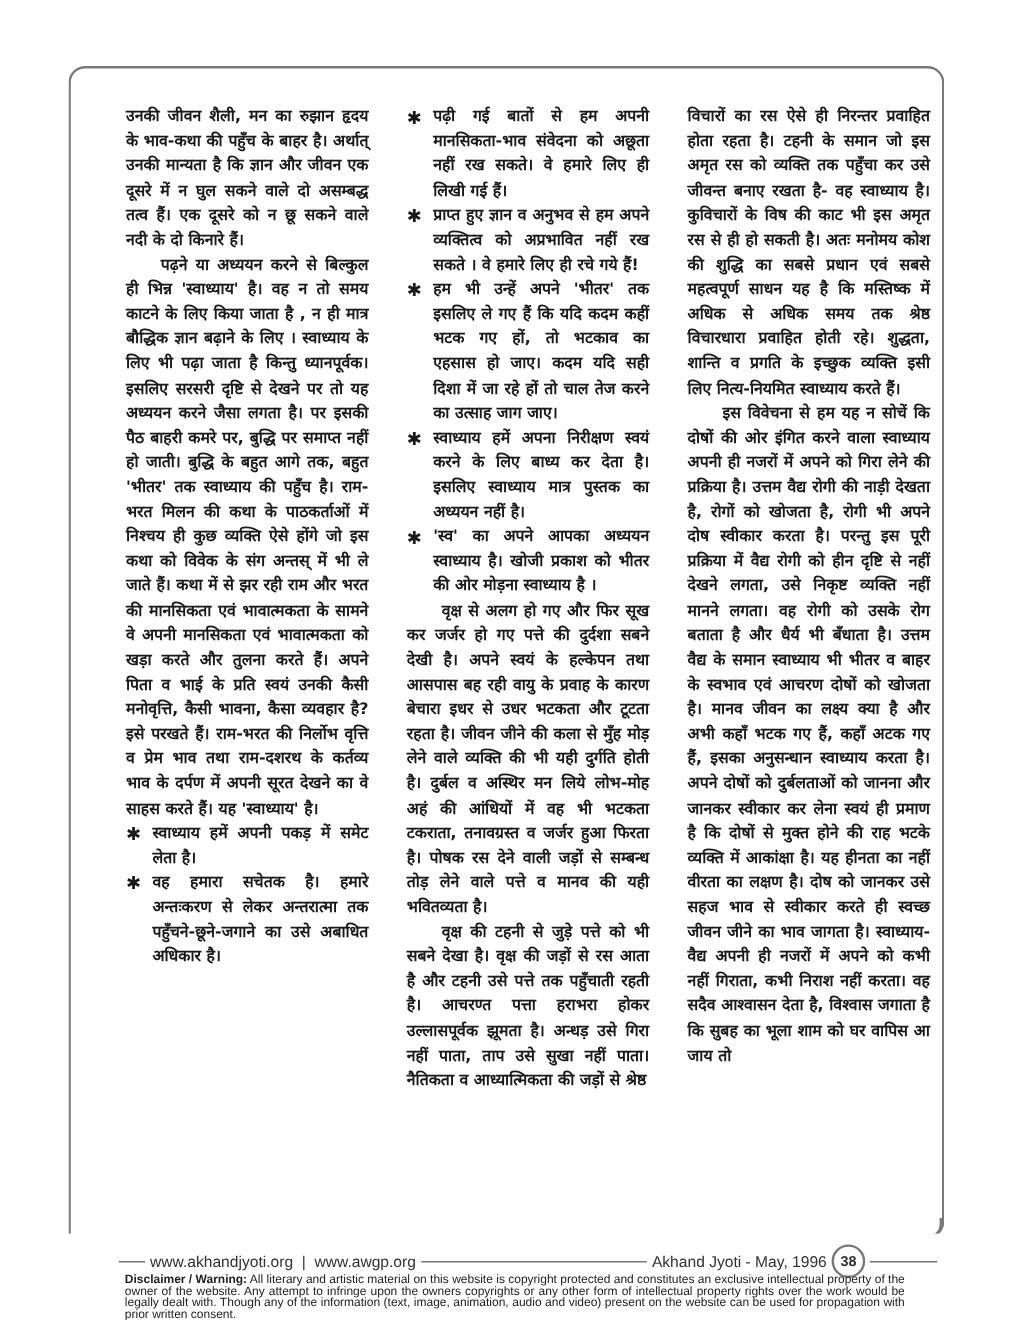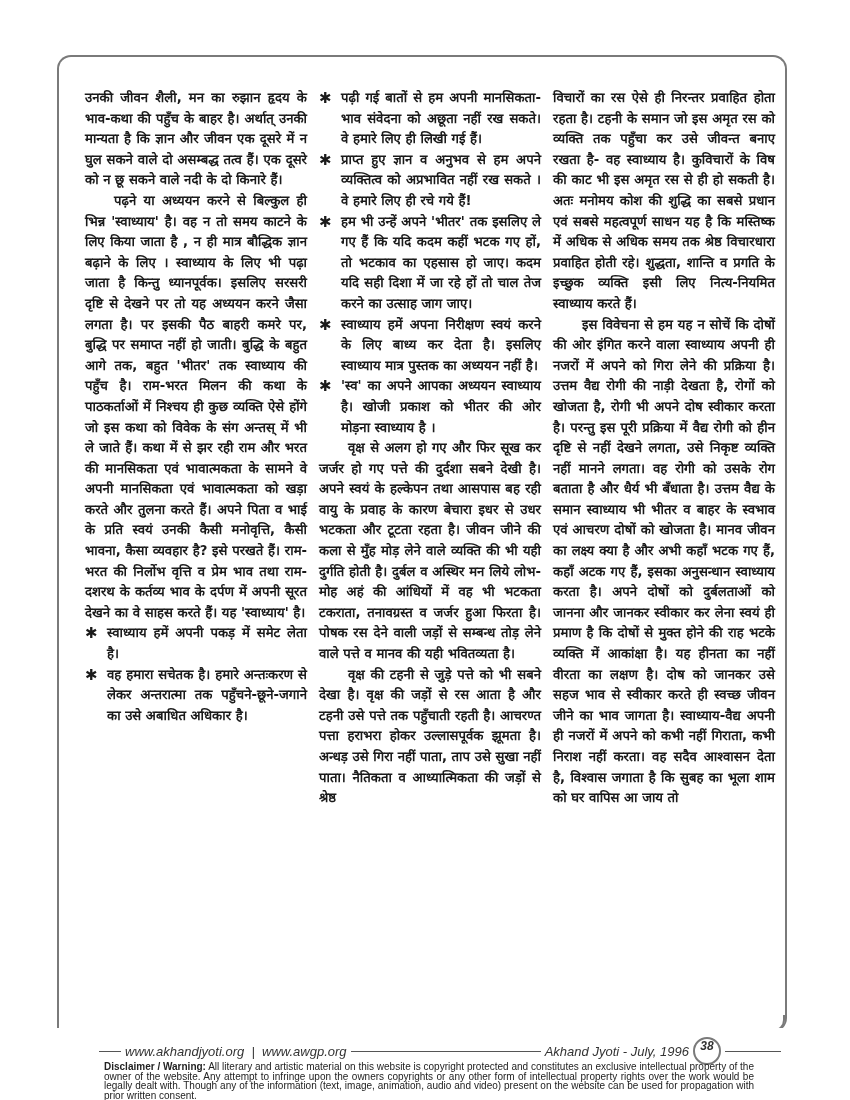--- a/index.html
+++ b/index.html
@@ -7,33 +7,33 @@
          font-family: "DejaVu Sans", sans-serif; color: #1a1a1a; }
   .frame { position: absolute; left: 57px; top: 55px; width: 726px; height: 975px;
            border: 2.5px solid #7a7a7a; border-radius: 14px; border-bottom: none;
            border-bottom-left-radius: 0; }
   .frame-bottom-right { position: absolute; left: 728px; top: 1015px; width: 55px; height: 15px;
            border-right: 2.5px solid #7a7a7a; border-bottom: 2.5px solid #7a7a7a;
            border-bottom-right-radius: 12px; }
   .frame-cover { position: absolute; left: 52px; top: 1028px; width: 740px; height: 10px; background: #fff; }
   .columns { position: absolute; left: 85px; top: 88px; width: 690px; height: 930px;
              display: flex; gap: 12px; }
-  .col { flex: 1; font-size: 13.2px; line-height: 20.6px; text-align: justify; font-weight: bold; }
+  .col { flex: 1; font-size: 13.2px; line-height: 20.6px; text-align: justify; font-weight: bold; margin-left: 20px; }
   .col p { margin: 0; }
   .col p.indent { text-indent: 2.2em; }
   .bullet { display: flex; margin: 0; }
   .bullet .star { width: 22px; flex-shrink: 0; font-size: 15px; line-height: 20px; }
   .bullet .btext { flex: 1; }
   .footer-line { position: absolute; top: 1040px; left: 95px; width: 690px; height: 22px;
                  display: flex; align-items: center; font-family: "Liberation Sans", sans-serif;
-                 font-size: 13px; color: #333; font-style: italic; }
+                 font-size: 13px; color: #333; }
   .footer-line .rule { flex: 1; height: 1px; background: #555; margin: 0 4px; }
   .footer-line .rule.lead { flex: 0 0 22px; }
   .page-num { width: 24px; height: 24px; border: 2.5px solid #7a7a7a; border-radius: 50%;
-              display: flex; align-items: flex-start; justify-content: center; font-weight: bold;
+              display: flex; align-items: center; justify-content: center; font-weight: bold;
               font-size: 12px; margin-left: 4px; background: #fff; }
   .footer-line .rule.tail { flex: 0 0 56px; }
   .disclaimer { position: absolute; left: 104px; top: 1062px; width: 650px;
                 font-family: "Liberation Sans", sans-serif; font-size: 10px; line-height: 9.6px;
                 color: #222; text-align: justify; }
   .disclaimer b { font-weight: bold; }
 </style>
 </head>
 <body>
 
@@ -81,21 +81,21 @@
   <div class="col">
       <p>विचारों का रस ऐसे ही निरन्तर प्रवाहित होता रहता है। टहनी के समान जो इस अमृत रस को व्यक्ति तक पहुँचा कर उसे जीवन्त बनाए रखता है- वह स्वाध्याय है। कुविचारों के विष की काट भी इस अमृत रस से ही हो सकती है। अतः मनोमय कोश की शुद्धि का सबसे प्रधान एवं सबसे महत्वपूर्ण साधन यह है कि मस्तिष्क में अधिक से अधिक समय तक श्रेष्ठ विचारधारा प्रवाहित होती रहे। शुद्धता, शान्ति व प्रगति के इच्छुक व्यक्ति इसी लिए नित्य-नियमित स्वाध्याय करते हैं।</p>
       <p class="indent">इस विवेचना से हम यह न सोचें कि दोषों की ओर इंगित करने वाला स्वाध्याय अपनी ही नजरों में अपने को गिरा लेने की प्रक्रिया है। उत्तम वैद्य रोगी की नाड़ी देखता है, रोगों को खोजता है, रोगी भी अपने दोष स्वीकार करता है। परन्तु इस पूरी प्रक्रिया में वैद्य रोगी को हीन दृष्टि से नहीं देखने लगता, उसे निकृष्ट व्यक्ति नहीं मानने लगता। वह रोगी को उसके रोग बताता है और धैर्य भी बँधाता है। उत्तम वैद्य के समान स्वाध्याय भी भीतर व बाहर के स्वभाव एवं आचरण दोषों को खोजता है। मानव जीवन का लक्ष्य क्या है और अभी कहाँ भटक गए हैं, कहाँ अटक गए हैं, इसका अनुसन्धान स्वाध्याय करता है। अपने दोषों को दुर्बलताओं को जानना और जानकर स्वीकार कर लेना स्वयं ही प्रमाण है कि दोषों से मुक्त होने की राह भटके व्यक्ति में आकांक्षा है। यह हीनता का नहीं वीरता का लक्षण है। दोष को जानकर उसे सहज भाव से स्वीकार करते ही स्वच्छ जीवन जीने का भाव जागता है। स्वाध्याय-वैद्य अपनी ही नजरों में अपने को कभी नहीं गिराता, कभी निराश नहीं करता। वह सदैव आश्वासन देता है, विश्वास जगाता है कि सुबह का भूला शाम को घर वापिस आ जाय तो</p>
     </div>
 </div>
 
 <div class="footer-line">
   <span class="rule lead"></span>
   <span style="white-space:pre;">www.akhandjyoti.org  |  www.awgp.org</span>
   <span class="rule"></span>
-  <span>Akhand Jyoti - July, 1996</span>
+  <span>Akhand Jyoti - May, 1996</span>
   <span class="page-num">
     <span>38</span>
   </span>
   <span class="rule tail"></span>
 </div>
 
 <div class="disclaimer">
   <b>Disclaimer / Warning:</b>
   <span>All literary and artistic material on this website is copyright protected and constitutes an exclusive intellectual property of the owner of the website. Any attempt to infringe upon the owners copyrights or any other form of intellectual property rights over the work would be legally dealt with. Though any of the information (text, image, animation, audio and video) present on the website can be used for propagation with prior written consent.</span>
 </div>

